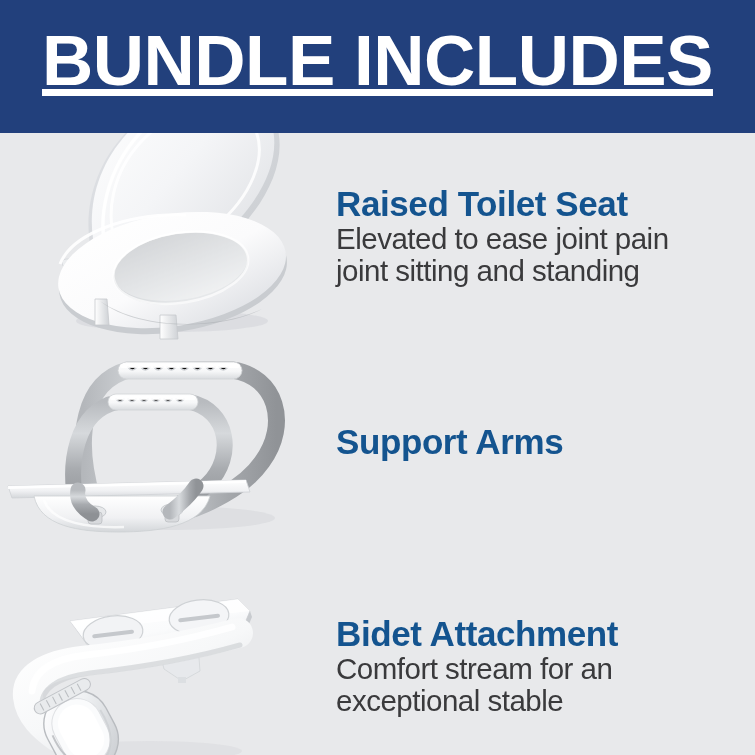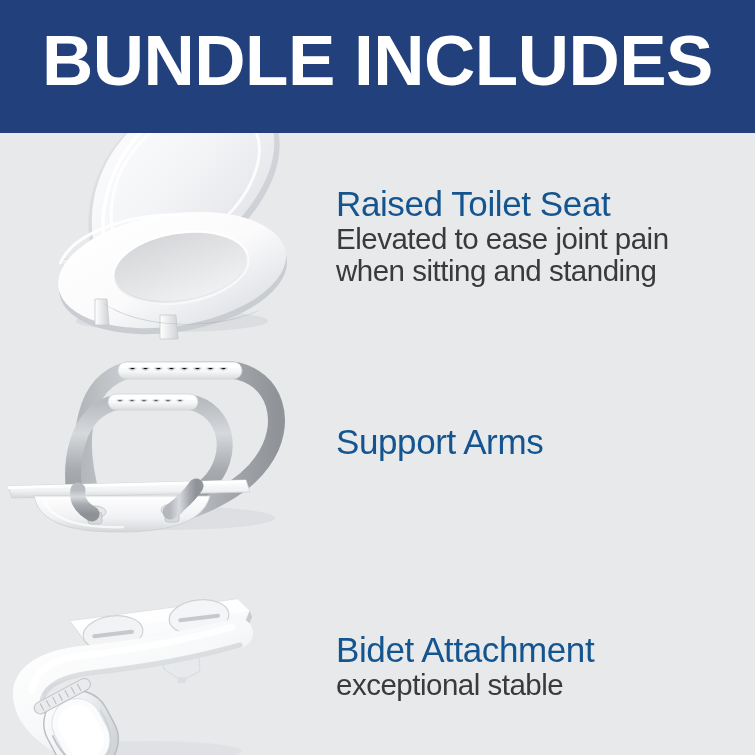--- a/index.html
+++ b/index.html
@@ -44,20 +44,21 @@
     justify-content: center;
     color: #ffffff;
     font-family: "Liberation Sans", sans-serif;
     font-weight: bold;
     font-size: 71px;
     letter-spacing: -0.5px;
     line-height: 1;
     padding-bottom: 12px;
     box-sizing: border-box;
     white-space: nowrap;
+    text-decoration: underline;
   }
 
   
   .row {
     position: absolute;
     left: 0;
     width: 755px;
     display: flex;
     flex-direction: row;
     align-items: center;
@@ -74,21 +75,21 @@
   }
   .row-text {
     flex: 1 1 auto;
     padding-left: 6px;
     padding-right: 18px;
   }
 
   .feature-title {
     color: #14548f;
     font-family: "Liberation Sans", sans-serif;
-    font-weight: normal;
+    font-weight: bold;
     font-size: 35px;
     line-height: 1.03;
     letter-spacing: -0.4px;
     margin: 0 0 1px 0;
     white-space: nowrap;
   }
   .feature-desc {
     color: #3a3a3c;
     font-family: Liberation Sans, sans-serif;
     font-weight: normal;
@@ -183,21 +184,21 @@
 
             <path d="M100 168 C 140 196, 214 198, 262 176 C 226 196, 140 200, 100 168 Z" fill="#a8abb0" opacity="0.5"></path>
           </g>
         </svg>
       </div>
     </div>
     <div class="row-text">
       <h2 class="feature-title">Raised Toilet Seat</h2>
       <p class="feature-desc">
         <span class="ln">Elevated to ease joint pain</span>
-        <span class="ln">when sitting and standing</span>
+        <span class="ln">joint sitting and standing</span>
       </p>
     </div>
   </div>
 
   <div class="row" id="row-1">
     <div class="row-visual">
       <div class="art">
         <svg width="330" height="205" viewBox="0 0 330 205" xmlns="http://www.w3.org/2000/svg">
           <defs>
             <linearGradient id="tubeG" x1="0" y1="0" x2="0" y2="1">
@@ -355,18 +356,19 @@
 
             <path d="M 50 160 C 48 186, 58 202, 72 206" fill="none" stroke="#aeb1b5" stroke-width="2" opacity="0.7"></path>
             <path d="M 104 160 C 106 186, 96 202, 82 206" fill="none" stroke="#c8cbcf" stroke-width="2" opacity="0.6"></path>
           </g>
         </svg>
       </div>
     </div>
     <div class="row-text">
       <h2 class="feature-title">Bidet Attachment</h2>
       <p class="feature-desc">
+        <span class="ln">Comfort stream for an</span>
         <span class="ln">exceptional stable</span>
       </p>
     </div>
   </div>
 
 </div>
 
 </body></html>

